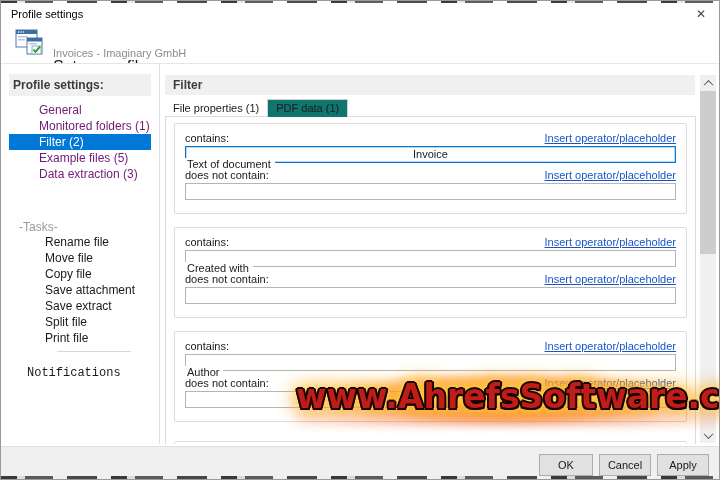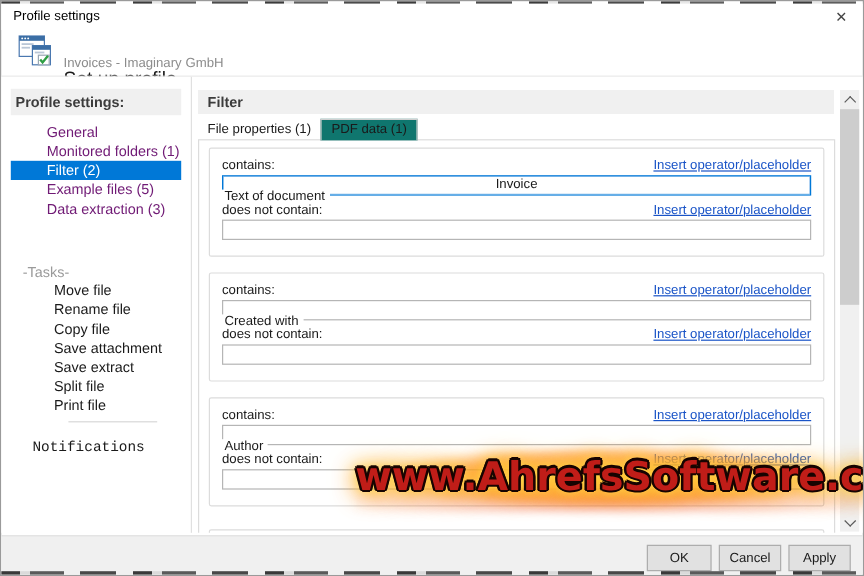--- a/index.html
+++ b/index.html
@@ -167,22 +167,22 @@
     <div class="sidebar-header">Profile settings:</div>
     <div id="sidebar-nav">
         <div class="nav-item">General</div>
         <div class="nav-item">Monitored folders (1)</div>
         <div class="nav-item selected">Filter (2)</div>
         <div class="nav-item">Example files (5)</div>
         <div class="nav-item">Data extraction (3)</div>
       </div>
     <div class="tasks-label">-Tasks-</div>
     <div id="sidebar-tasks">
+        <div class="task-item">Rename file</div>
         <div class="task-item">Move file</div>
-        <div class="task-item">Rename file</div>
         <div class="task-item">Copy file</div>
         <div class="task-item">Save attachment</div>
         <div class="task-item">Save extract</div>
         <div class="task-item">Split file</div>
         <div class="task-item">Print file</div>
       </div>
     <div class="sidebar-sep"></div>
     <div id="sidebar-bottom">
         <div class="bottom-item">Notifications</div>
       </div>

